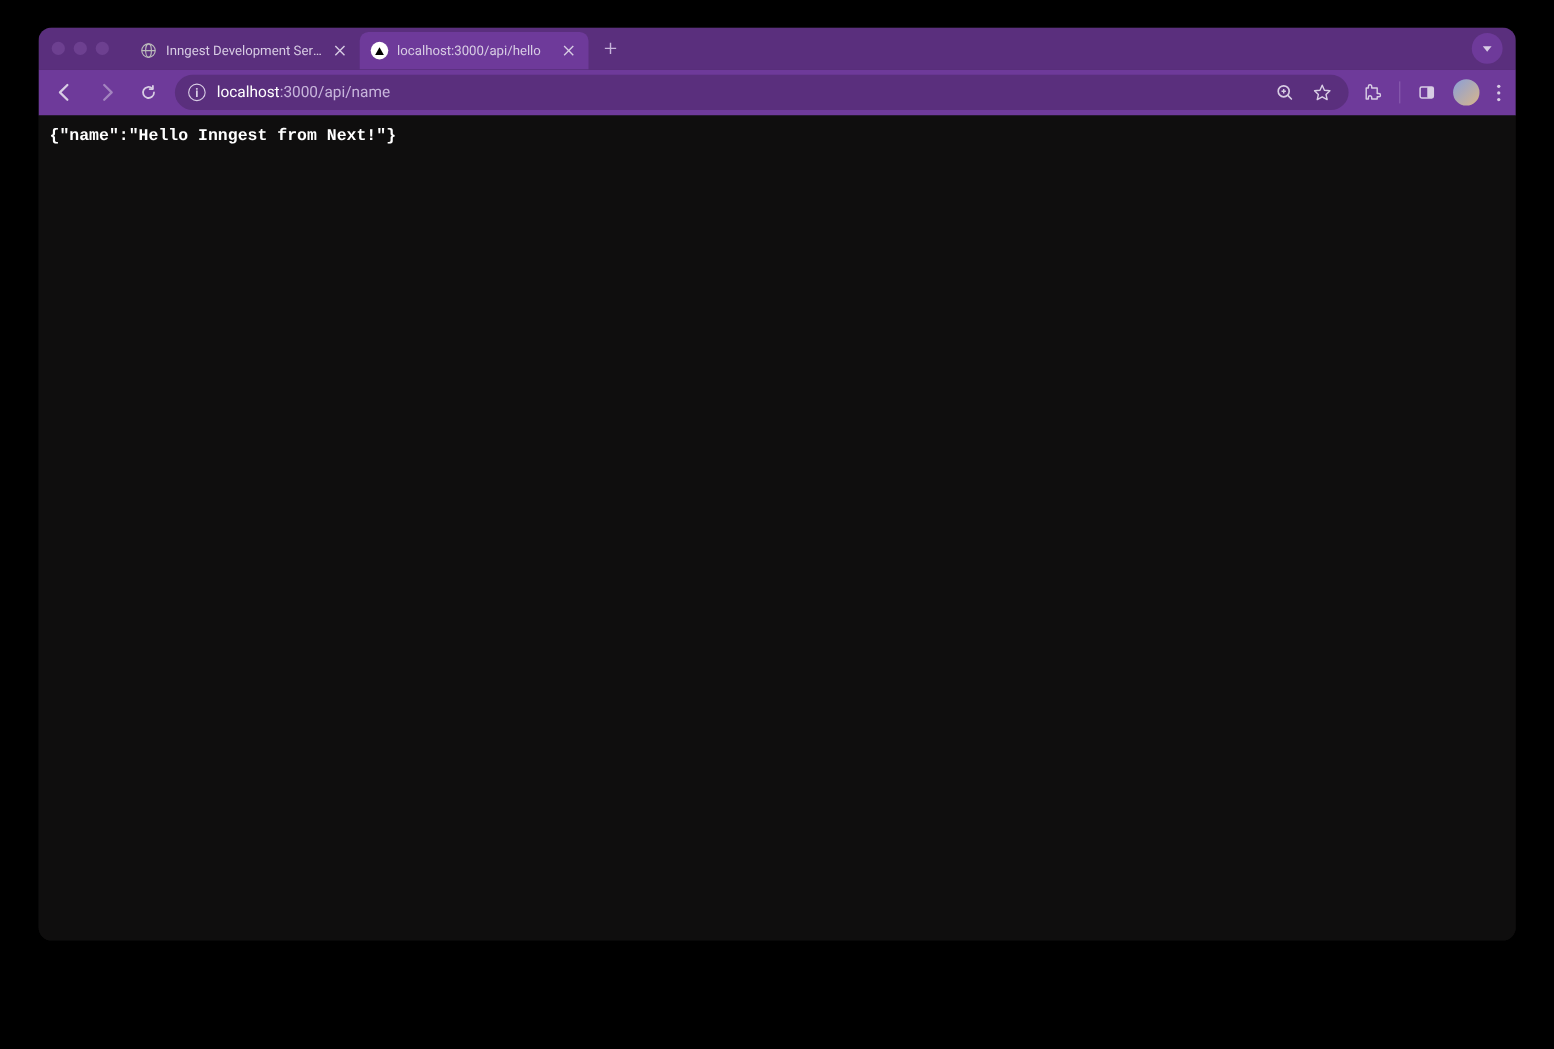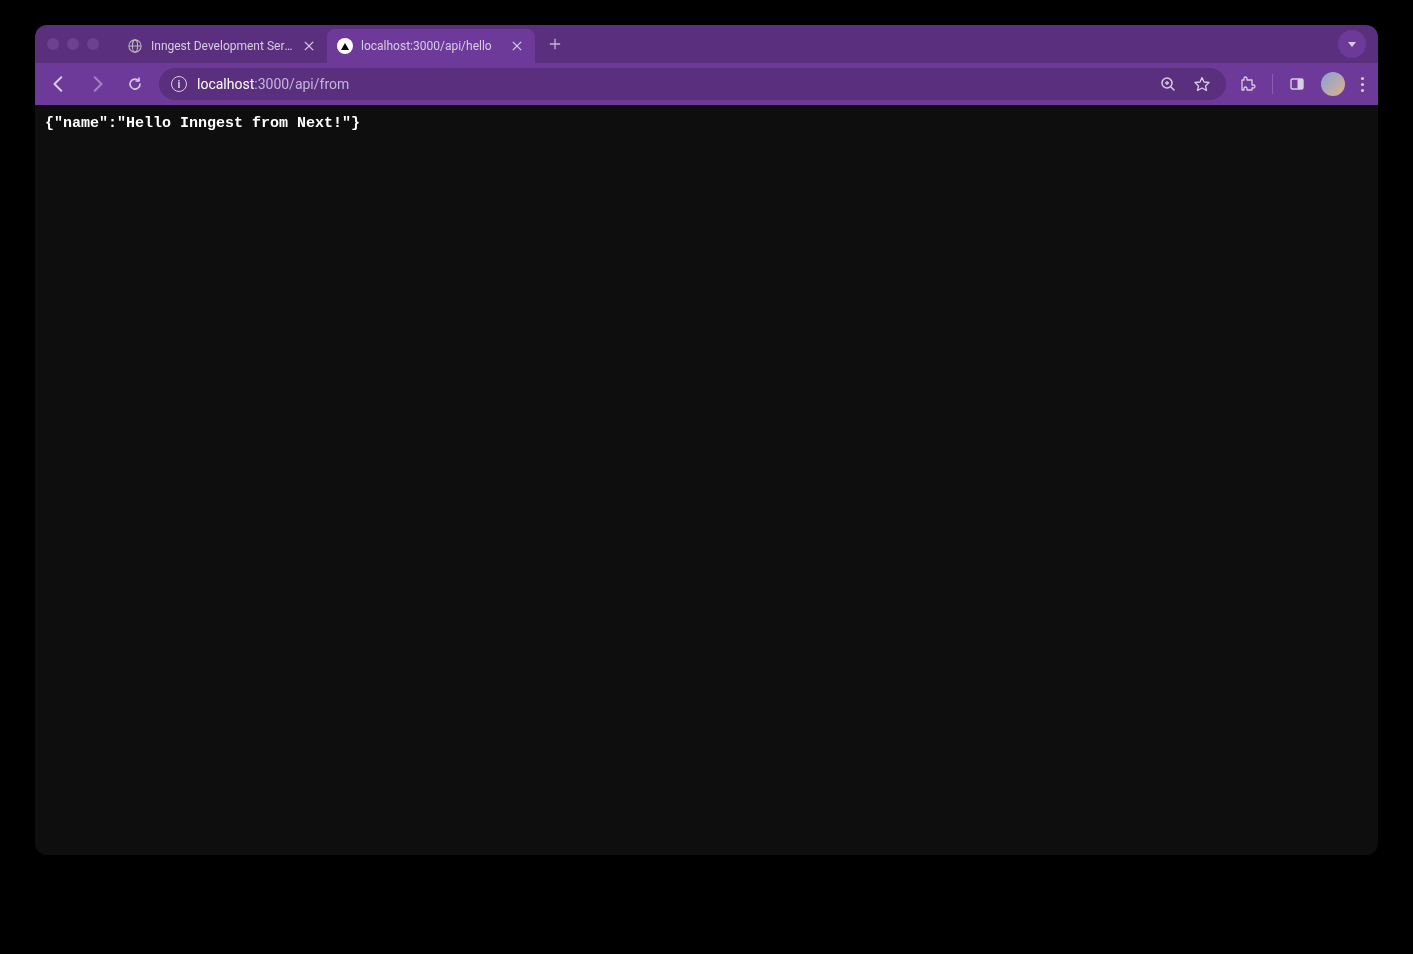--- a/index.html
+++ b/index.html
@@ -331,21 +331,21 @@
     <div class="nav-btn">
       <svg viewBox="0 0 16 16" width="16" height="16">
         <path d="M13 8 A5 5 0 1 1 11.5 4.5" fill="none" stroke="#d8cde4" stroke-width="1.6" stroke-linecap="round"></path>
         <path d="M12 2 L12 5 L9 5" fill="none" stroke="#d8cde4" stroke-width="1.6" stroke-linecap="round" stroke-linejoin="round"></path>
       </svg>
     </div>
 
     <div class="address-bar">
       <div class="info-icon">i</div>
       <div class="url-text">
-        <span class="url-host">localhost</span><span class="url-path">:3000/api/from</span>
+        <span class="url-host">localhost</span><span class="url-path">:3000/api/name</span>
       </div>
       <div class="addr-icon-btn">
         <svg viewBox="0 0 16 16" width="16" height="16">
           <circle cx="7" cy="7" r="5" fill="none" stroke="#d8cde4" stroke-width="1.5"></circle>
           <line x1="11" y1="11" x2="14" y2="14" stroke="#d8cde4" stroke-width="1.5" stroke-linecap="round"></line>
           <line x1="7" y1="5" x2="7" y2="9" stroke="#d8cde4" stroke-width="1.3"></line>
           <line x1="5" y1="7" x2="9" y2="7" stroke="#d8cde4" stroke-width="1.3"></line>
         </svg>
       </div>
       <div class="addr-icon-btn">

